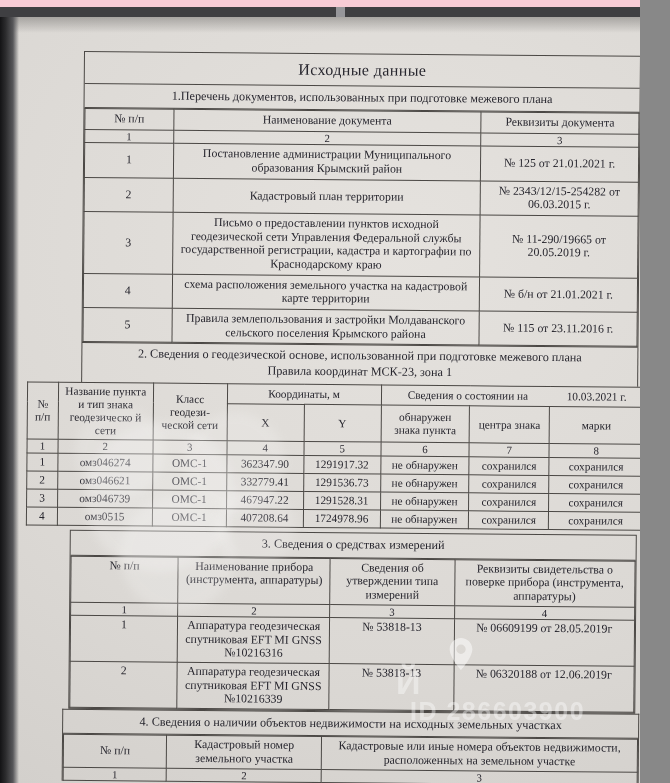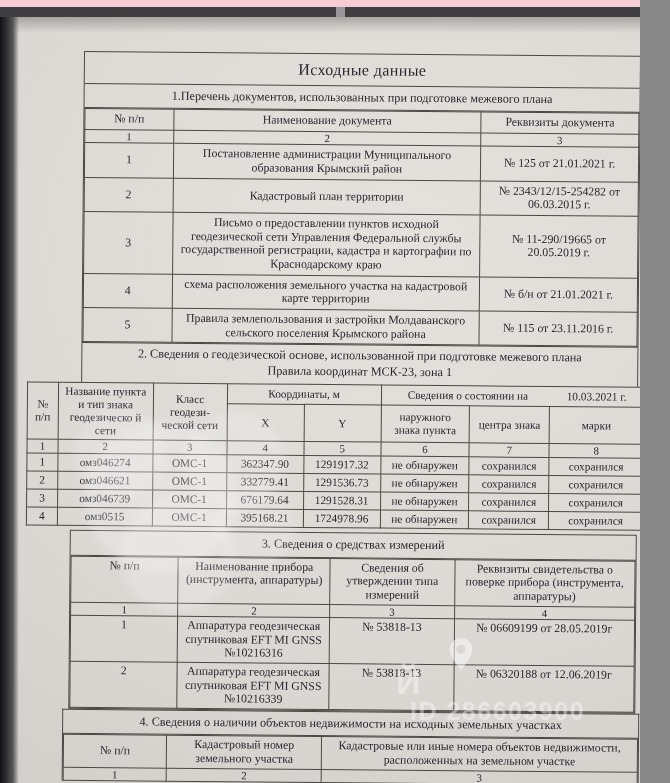--- a/index.html
+++ b/index.html
@@ -154,21 +154,21 @@
             <td colspan="3" class="grp">
               <div class="state-flex">
                 <span class="sg">Сведения о состоянии на</span>
                 <span class="sd">10.03.2021 г.</span>
               </div>
             </td>
           </tr>
           <tr>
             <td>X</td>
             <td>Y</td>
-            <td>наружного знака пункта</td>
+            <td>обнаружен знака пункта</td>
             <td>центра знака</td>
             <td>марки</td>
           </tr>
           <tr class="numrow">
             <td>1</td>
             <td>2</td>
             <td>3</td>
             <td>4</td>
             <td>5</td>
             <td>6</td>
@@ -194,31 +194,31 @@
               <td>332779.41</td>
               <td>1291536.73</td>
               <td>не обнаружен</td>
               <td>сохранился</td>
               <td>сохранился</td>
             </tr>
             <tr>
               <td>3</td>
               <td>омз046739</td>
               <td>ОМС-1</td>
-              <td>676179.64</td>
+              <td>467947.22</td>
               <td>1291528.31</td>
               <td>не обнаружен</td>
               <td>сохранился</td>
               <td>сохранился</td>
             </tr>
             <tr>
               <td>4</td>
               <td>омз0515</td>
               <td>ОМС-1</td>
-              <td>395168.21</td>
+              <td>407208.64</td>
               <td>1724978.96</td>
               <td>не обнаружен</td>
               <td>сохранился</td>
               <td>сохранился</td>
             </tr>
           </tbody>
       </table>
 
       <div class="gap"></div>
 

